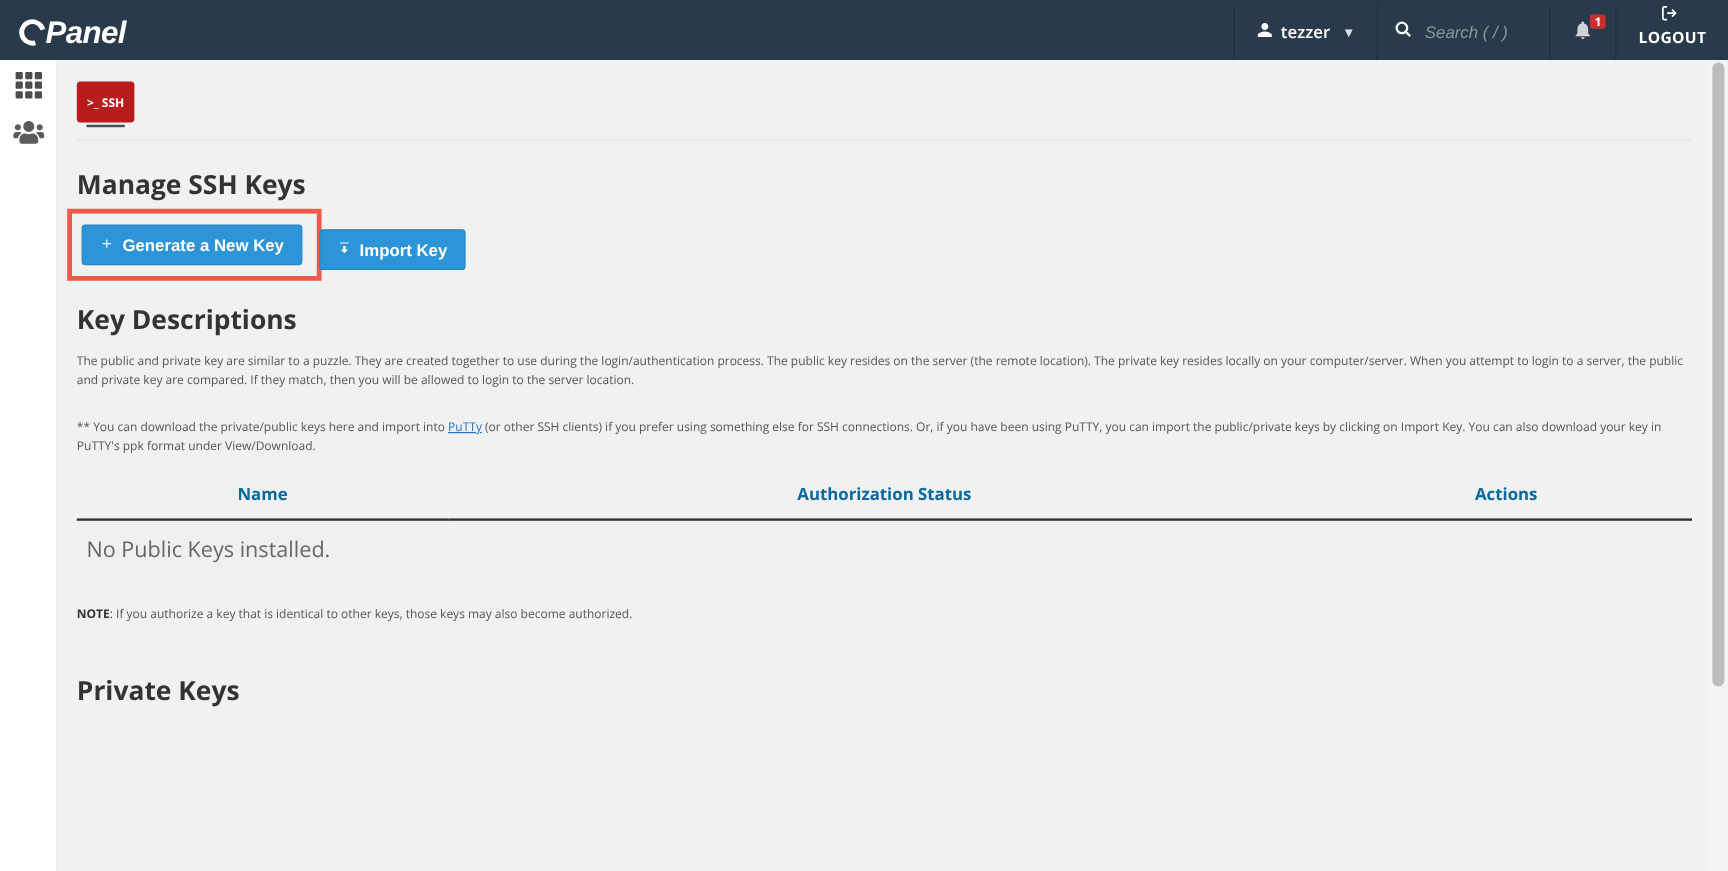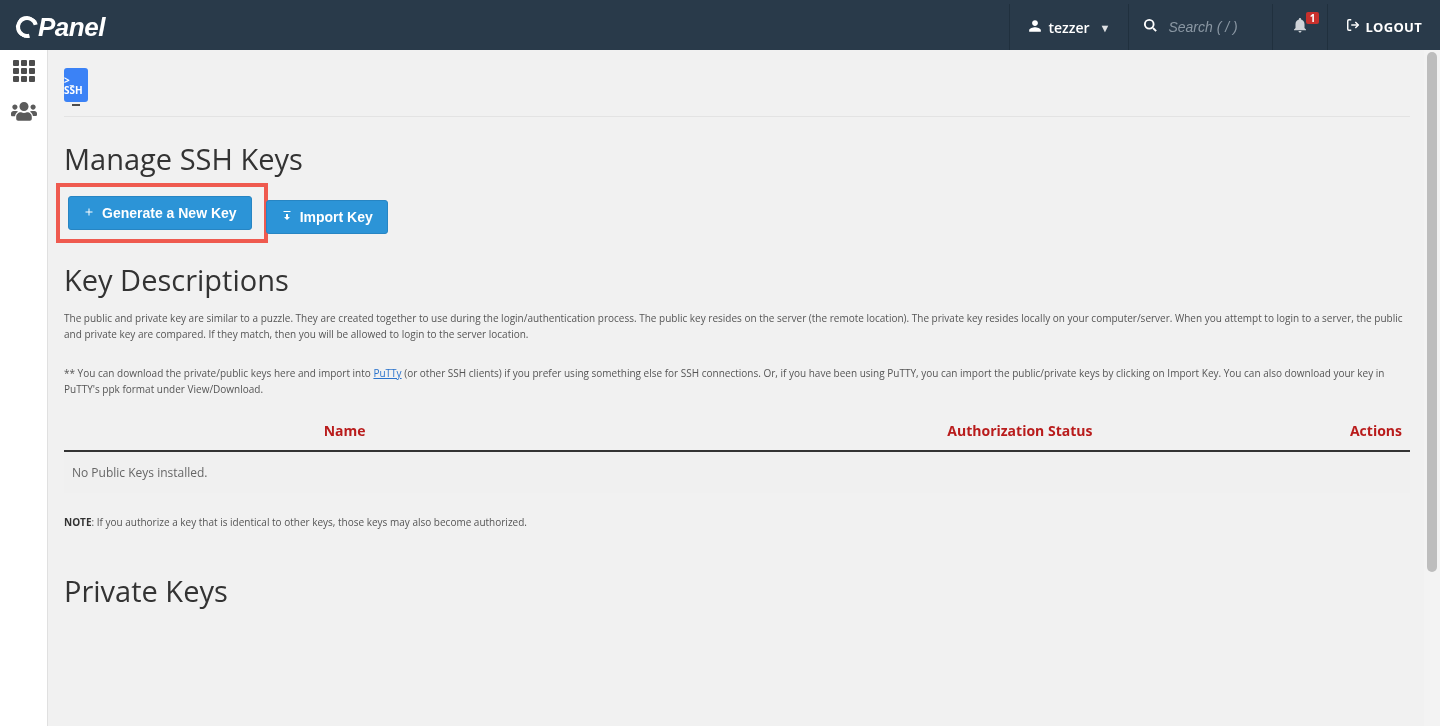--- a/index.html
+++ b/index.html
@@ -82,21 +82,21 @@
   top: 8px;
   right: 8px;
   background: #c9302c;
   color: #fff;
   font-size: 10px;
   font-weight: 700;
   line-height: 1;
   padding: 1px 4px;
   border-radius: 2px;
 }
-.logout-block { color: #fff; font-weight: 700; font-size: 13px; letter-spacing: .3px; }
+.logout-block { color: #fff; font-weight: 700; font-size: 13px; letter-spacing: .3px; flex-direction: column; }
 .logout-block .lg-icon { margin-right: 5px; }
 
 
 .wrap { display: flex; height: calc(726px - 50px); }
 .sidebar {
   width: 48px;
   min-width: 48px;
   background: #fff;
   border-right: 1px solid #e0e0e0;
   padding-top: 10px;
@@ -128,23 +128,23 @@
 
 
 .page-title {
   display: flex;
   align-items: center;
   gap: 12px;
   padding: 8px 0 14px;
   border-bottom: 1px solid #e3e3e3;
 }
 .ssh-icon {
-  width: 24px;
+  width: 48px;
   height: 34px;
-  background: #3b82f6;
+  background: #b91c1c;
   border-radius: 3px;
   color: #fff;
   font-size: 10px;
   font-weight: 700;
   display: flex;
   align-items: center;
   justify-content: center;
   position: relative;
   line-height: 1;
 }
@@ -158,22 +158,22 @@
   background: #4d4d4d;
 }
 .page-title h1 {
   font-size: 36px;
   font-weight: 300;
   color: #333;
 }
 
 
 .section-h2 {
-  font-size: 29px;
-  font-weight: 400;
+  font-size: 22px;
+  font-weight: 700;
   color: #333;
   margin-top: 22px;
 }
 
 .btn-row {
   display: flex;
   gap: 10px;
   margin-top: 14px;
   align-items: flex-end;
 }
@@ -207,30 +207,30 @@
 }
 a.link { color: #2a73cc; text-decoration: underline; }
 b, strong { font-weight: 700; color: #333; }
 
 .table {
   width: 100%;
   border-collapse: collapse;
   margin-top: 14px;
 }
 .table th {
-  text-align: right;
+  text-align: center;
   font-weight: 700;
   font-size: 14px;
-  color: #b91c1c;
+  color: #0369a1;
   padding: 10px 8px;
   border-bottom: 2px solid #333;
 }
 .table td {
   padding: 12px 8px;
-  font-size: 12px;
+  font-size: 18px;
   color: #666;
 }
 .table tr.empty td { background: #f0f0f0; }
 
 
 .right-scroll {
   position: absolute;
   right: 0;
   top: 50px;
   width: 16px;

